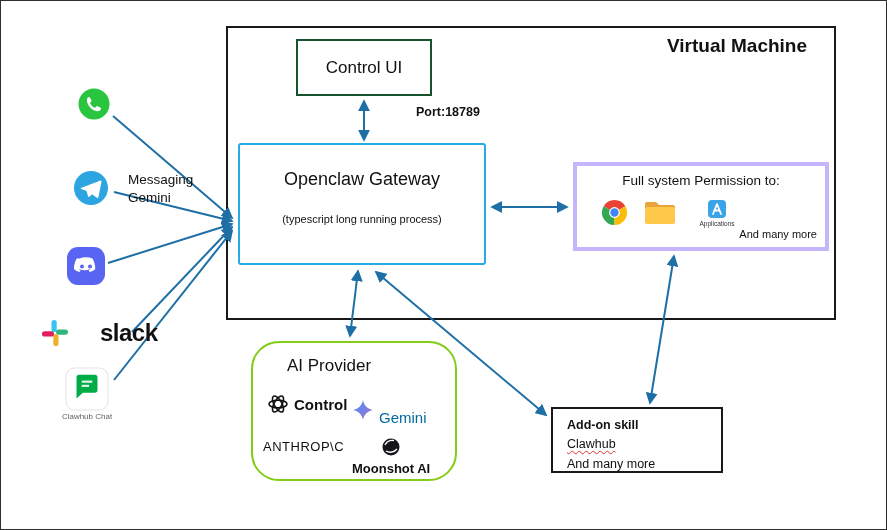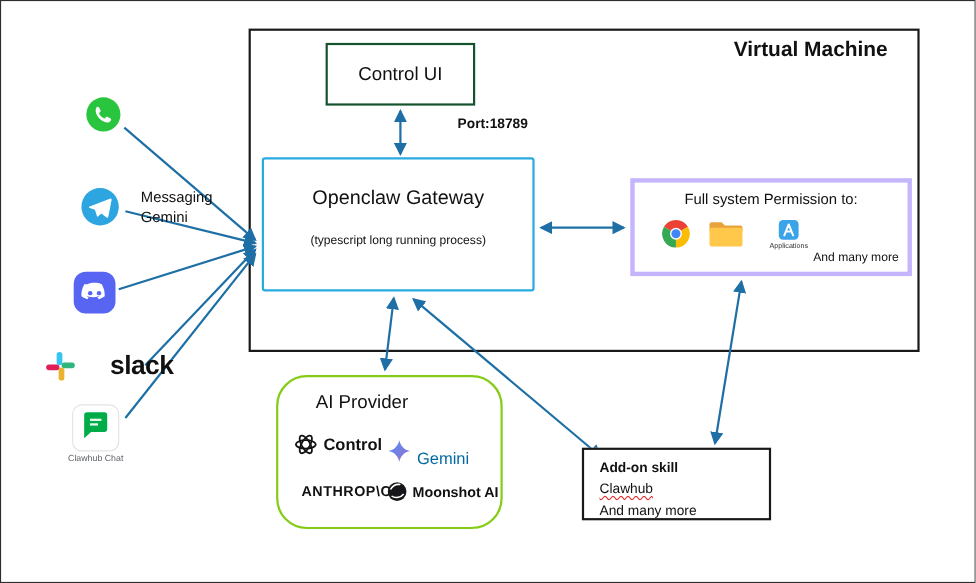--- a/index.html
+++ b/index.html
@@ -40,28 +40,28 @@
   .slack-word { font-size:24px; font-weight:800; letter-spacing:-0.5px; line-height:1;margin-left:28px; }
   .pos-gchat { left:64px; top:366px; }
   .gchat-cap { position:absolute; left:50px; top:411px; width:72px; text-align:center;
     font-size:8px; color:#5f6368; z-index:3; }
 
   .ai-box { left:250px; top:340px; width:206px; height:140px; border:2px solid #84cc16; border-radius:28px; }
   .ai-title { font-size:17px; margin:13px 0 0 34px; }
   .prov { position:absolute; display:flex; align-items:center; gap:5px; }
   .prov-openai { left:14px; top:50px; }
   .prov-gemini { left:99px; top:50px; }
-  .prov-anthropic { left:21px; top:96px; font-weight:700; font-size:13px; letter-spacing:0.5px;justify-content:center; }
-  .prov-moonshot { left:99px; top:95px; }
+  .prov-anthropic { left:10px; top:96px; font-weight:400; font-size:13px; letter-spacing:0.5px;justify-content:center; }
+  .prov-moonshot { left:99px; top:95px;flex-direction:column; }
   .prov-name { font-size:15px; }
   .n-openai { font-weight:600; }
   .n-gemini { font-weight:500; color:#0369a1;margin-top:16px; }
   .n-moonshot { font-weight:700; font-size:13px; }
 
-  .addon { left:528px; top:406px; width:172px; height:66px; border:2px solid #191919;
+  .addon { left:550px; top:406px; width:172px; height:66px; border:2px solid #191919;
     padding:7px 0 0 14px; font-size:12.5px; line-height:1.55; }
   .addon-title { font-weight:700; }
   .addon-item { text-decoration:underline wavy #e03131 1px; text-underline-offset:2px; width:max-content; }
 </style>
 </head>
 <body>
 
 <div class="stage">
 
   <div class="vm-box"></div>

